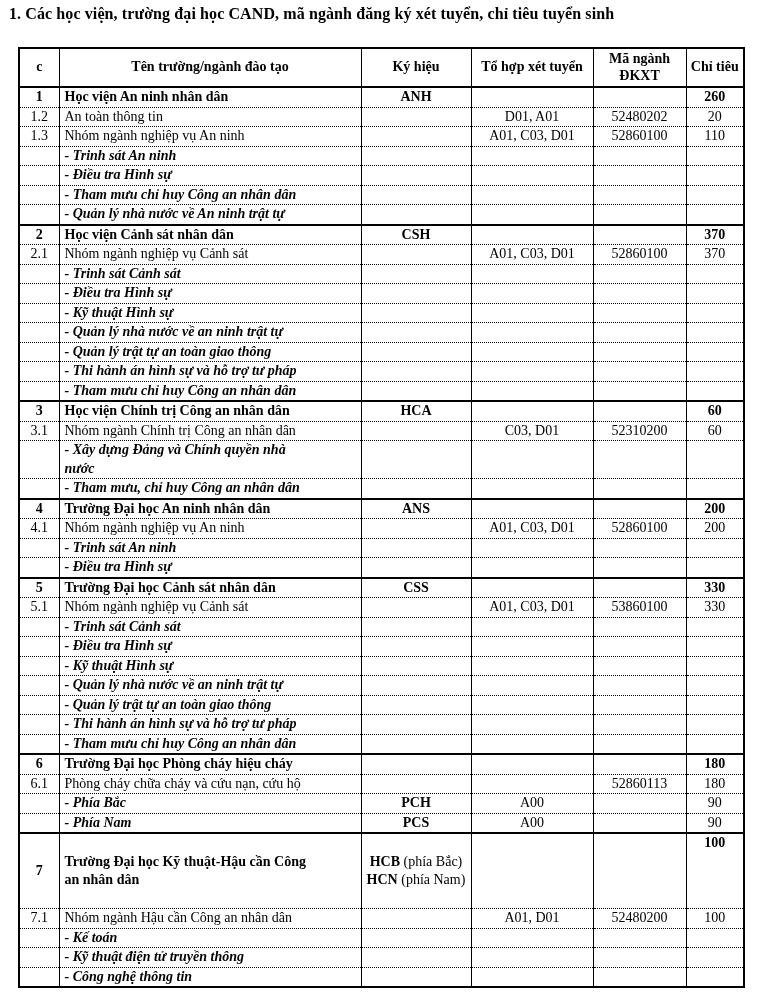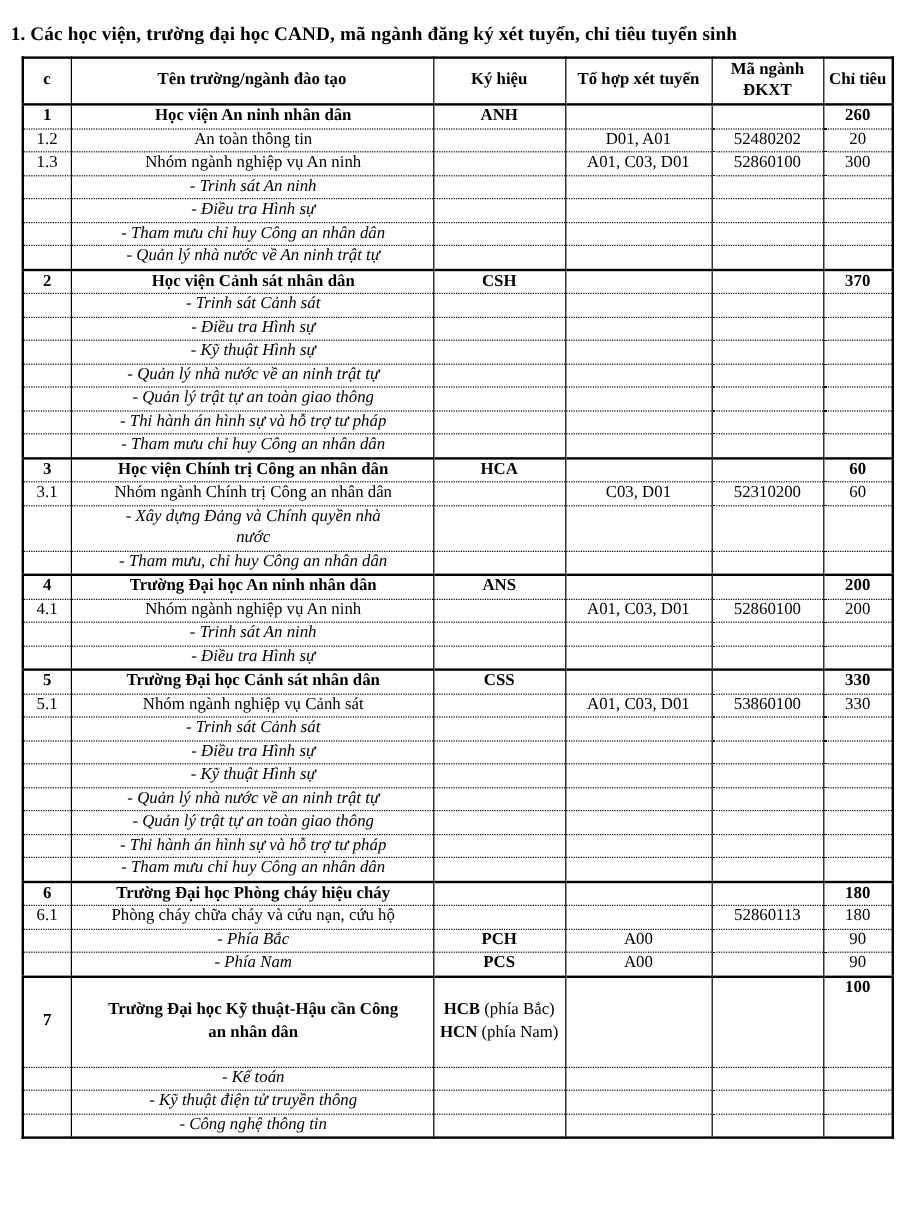--- a/index.html
+++ b/index.html
@@ -3,21 +3,21 @@
 <meta charset="utf-8">
 <style>
   html,body{margin:0;padding:0;background:#ffffff;}
   body{
     width:767px;height:1007px;overflow:hidden;
     font-family:"Liberation Serif","DejaVu Serif",serif;
     color:#000;
   }
   .page{position:relative;width:767px;height:1007px;background:#fff;}
   .title{
-    position:absolute;left:9px;top:20px;margin:0;
+    position:absolute;left:9px;top:5px;margin:0;
     font-size:16px;font-weight:bold;white-space:nowrap;
     letter-spacing:.1px;
   }
   table.t{
     position:absolute;left:18px;top:47px;width:725px;
     border-collapse:collapse;table-layout:fixed;
     font-size:14px;
   }
   table.t{border:2px solid #000;}
   th{
@@ -27,23 +27,23 @@
     font-size:14px;
   }
   td{
     border-left:1px solid #000;border-right:1px solid #000;
     border-top:1px dotted #000;
     height:18.5px;line-height:18.5px;
     padding:0 2px;vertical-align:middle;
     text-align:center;overflow:hidden;
     font-size:14px;
   }
-  td.cell-name{text-align:center;padding-left:5px;padding-right:3px;}
+  td.cell-name{text-align:left;padding-left:5px;padding-right:3px;}
   tr.row-school td{border-top:2px solid #000;font-weight:bold;}
-  tr.row-sub td.cell-name{font-style:italic;font-weight:normal;}
+  tr.row-sub td.cell-name{font-style:italic;font-weight:bold;}
   .kh-code{font-weight:bold;margin-top:23px;}
   tr.row-sub td, tr.row-major td{font-weight:normal;}
   tr.row-tall td{height:74px;}
   tr.row-tall td.cell-ct{vertical-align:top;}
   tr.row-tall td.cell-kh{font-weight:normal;}
   .nl{display:block;line-height:18.5px;}
 </style>
 </head>
 <body>
 
@@ -85,21 +85,21 @@
           <td class="cell-th">D01, A01</td>
           <td class="cell-ma">52480202</td>
           <td class="cell-ct">20</td>
         </tr>
         <tr class="row-major">
           <td class="cell-stt">1.3</td>
           <td class="cell-name">Nhóm ngành nghiệp vụ An ninh</td>
           <td class="cell-kh"></td>
           <td class="cell-th">A01, C03, D01</td>
           <td class="cell-ma">52860100</td>
-          <td class="cell-ct">300</td>
+          <td class="cell-ct">110</td>
         </tr>
         <tr class="row-sub">
           <td class="cell-stt"></td>
           <td class="cell-name">- Trinh sát An ninh</td>
           <td class="cell-kh"></td>
           <td class="cell-th"></td>
           <td class="cell-ma"></td>
           <td class="cell-ct"></td>
         </tr>
         <tr class="row-sub">
@@ -125,20 +125,28 @@
           <td class="cell-th"></td>
           <td class="cell-ma"></td>
           <td class="cell-ct"></td>
         </tr>
         <tr class="row-school">
           <td class="cell-stt">2</td>
           <td class="cell-name">Học viện Cảnh sát nhân dân</td>
           <td class="cell-kh"><span class="kh-code">CSH</span></td>
           <td class="cell-th"></td>
           <td class="cell-ma"></td>
+          <td class="cell-ct">370</td>
+        </tr>
+        <tr class="row-major">
+          <td class="cell-stt">2.1</td>
+          <td class="cell-name">Nhóm ngành nghiệp vụ Cảnh sát</td>
+          <td class="cell-kh"></td>
+          <td class="cell-th">A01, C03, D01</td>
+          <td class="cell-ma">52860100</td>
           <td class="cell-ct">370</td>
         </tr>
         <tr class="row-sub">
           <td class="cell-stt"></td>
           <td class="cell-name">- Trinh sát Cảnh sát</td>
           <td class="cell-kh"></td>
           <td class="cell-th"></td>
           <td class="cell-ma"></td>
           <td class="cell-ct"></td>
         </tr>
@@ -368,20 +376,28 @@
             <span class="nl">an nhân dân</span>
           </td>
           <td class="cell-kh">
             <span class="nl"><span class="kh-code">HCB</span> (phía Bắc)</span>
             <span class="nl"><span class="kh-code">HCN</span> (phía Nam)</span>
           </td>
           <td class="cell-th"></td>
           <td class="cell-ma"></td>
           <td class="cell-ct">100</td>
         </tr>
+        <tr class="row-major">
+          <td class="cell-stt">7.1</td>
+          <td class="cell-name">Nhóm ngành Hậu cần Công an nhân dân</td>
+          <td class="cell-kh"></td>
+          <td class="cell-th">A01, D01</td>
+          <td class="cell-ma">52480200</td>
+          <td class="cell-ct">100</td>
+        </tr>
         <tr class="row-sub">
           <td class="cell-stt"></td>
           <td class="cell-name">- Kế toán</td>
           <td class="cell-kh"></td>
           <td class="cell-th"></td>
           <td class="cell-ma"></td>
           <td class="cell-ct"></td>
         </tr>
         <tr class="row-sub">
           <td class="cell-stt"></td>

